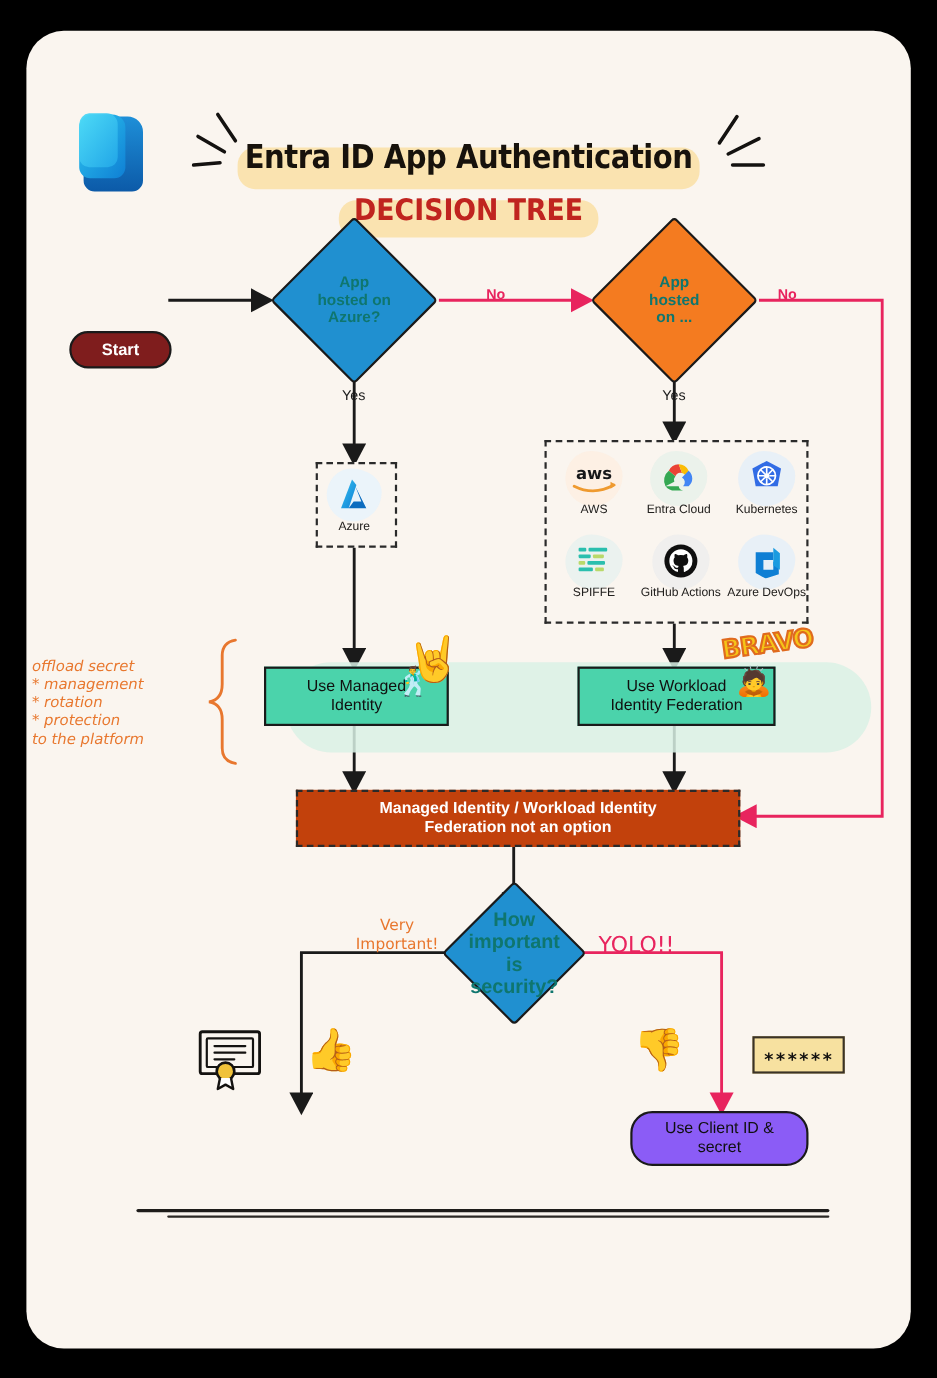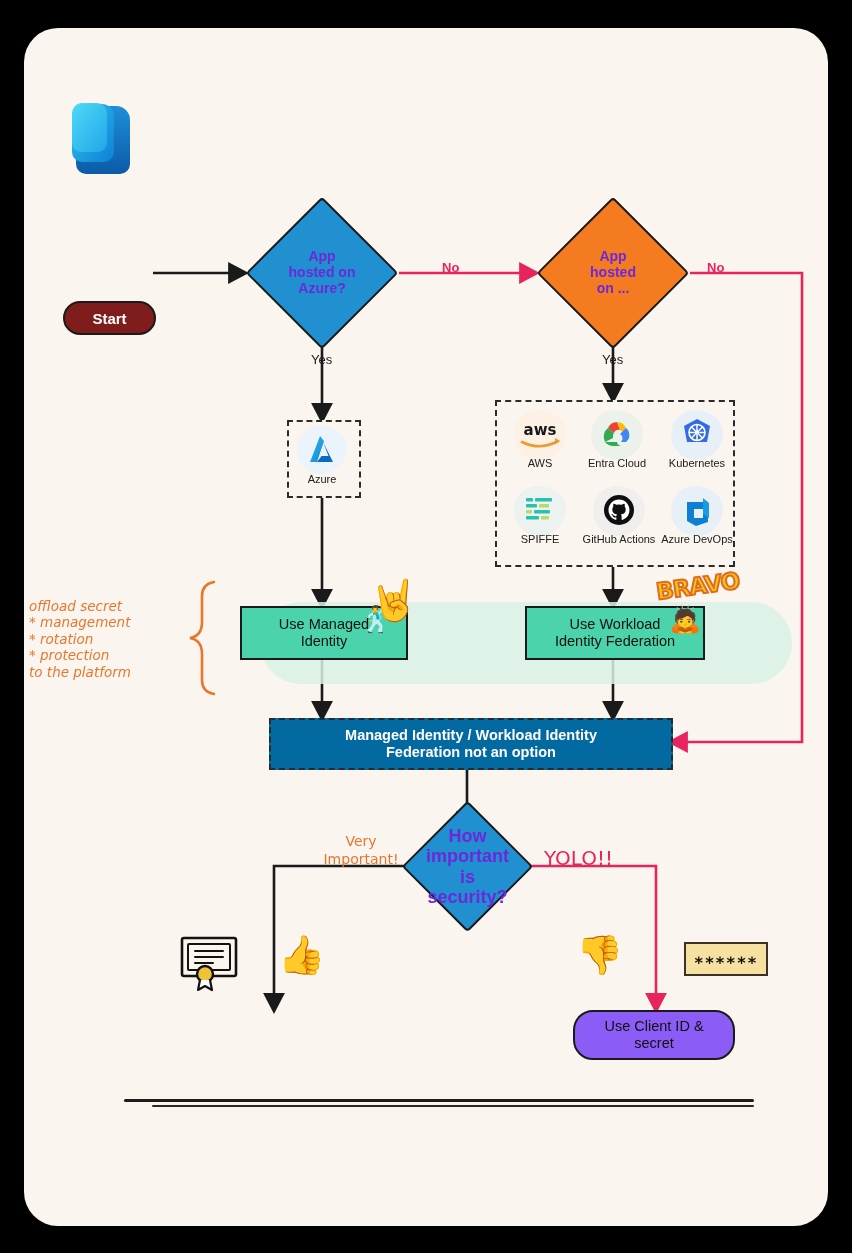--- a/index.html
+++ b/index.html
@@ -15,21 +15,21 @@
   .title-hl{position:absolute;background:#fae3b0;border-radius:16px;}
   #t1hl{left:32px;top:30px;width:420px;height:38px;}
   #t2hl{left:124px;top:78px;width:236px;height:34px;}
   #t1{position:absolute;left:0;top:22px;width:484px;text-align:center;font-family:"DejaVu Sans",sans-serif;font-weight:bold;font-size:30px;color:#17120c;letter-spacing:-.5px;transform:scaleX(.88);transform-origin:center;}
   #t2{position:absolute;left:0;top:72px;width:484px;text-align:center;font-family:"DejaVu Sans",sans-serif;font-weight:bold;font-size:27px;color:#c0241f;letter-spacing:0px;transform:scaleX(.9);transform-origin:center;}
 
   
   .pill{display:flex;align-items:center;justify-content:center;border-radius:22px;border:2.5px solid #1a1a1a;font-weight:bold;color:#fff;font-size:15px;}
   .diamond{display:flex;align-items:center;justify-content:center;}
   .diamond .dshape{position:absolute;inset:0;border:2.5px solid #1a1a1a;transform:rotate(45deg);border-radius:4px;}
-  .diamond .dtext{position:relative;z-index:2;text-align:center;color:#6d28d9;font-size:14px;font-weight:600;line-height:1.12;}
+  .diamond .dtext{position:relative;z-index:2;text-align:center;color:#0f766e;font-size:14px;font-weight:600;line-height:1.12;}
   .box{display:flex;align-items:center;justify-content:center;text-align:center;border:2.5px solid #1a1a1a;font-size:14.5px;line-height:1.2;color:#10100f;}
   .dashbox{border:2.5px dashed #2a2a2a;}
 
   .edgelbl{position:absolute;font-size:13px;color:#1a1a1a;}
   .edgelbl.pink{color:#e8245e;font-weight:600;}
 
   .iconcell{position:absolute;display:flex;flex-direction:column;align-items:center;justify-content:flex-start;}
   .iconcell .blob{position:absolute;left:50%;top:-2px;transform:translateX(-50%);width:52px;height:50px;border-radius:45% 55% 52% 48%/50% 45% 55% 50%;background:#e4eef6;opacity:.85;}
   .iconcell .gl{position:relative;z-index:2;height:44px;display:flex;align-items:center;justify-content:center;}
   .iconcell .cap{position:relative;z-index:2;margin-top:1px;font-size:11px;color:#22201e;white-space:nowrap;}
@@ -64,20 +64,41 @@
           <stop offset="0" stop-color="#4fdcf7"></stop>
               <stop offset="1" stop-color="#22a7e8"></stop>
         </linearGradient>
       </defs>
       <path d="M22 12 h30 a14 14 0 0 1 14 14 v44 a10 10 0 0 1 -10 10 h-34 a10 10 0 0 1 -10 -10 v-44 a14 14 0 0 1 10 -14 z" fill="url(#g2)"></path>
       <path d="M18 10 h20 a12 12 0 0 1 12 12 v36 a10 10 0 0 1 -10 10 h-22 a10 10 0 0 1 -10 -10 v-36 a12 12 0 0 1 10 -12 z" fill="url(#g1)"></path>
       <path d="M17 9 h16 a10 10 0 0 1 10 10 v30 a9 9 0 0 1 -9 9 h-17 a9 9 0 0 1 -9 -9 v-30 a10 10 0 0 1 9 -10 z" fill="url(#g3)" opacity=".95"></path>
     </svg>
   </div>
 
+  <div class="abs" id="titlewrap">
+
+    <svg class="abs" style="left:-14px;top:-6px;" width="90" height="70">
+      <g stroke="#141210" stroke-width="3.2" stroke-linecap="round">
+        <line x1="28" y1="6" x2="44" y2="30"></line>
+        <line x1="10" y1="26" x2="34" y2="40"></line>
+        <line x1="6" y1="52" x2="30" y2="50"></line>
+      </g>
+    </svg>
+    <svg class="abs" style="left:436px;top:-2px;" width="84" height="70">
+      <g stroke="#141210" stroke-width="3.2" stroke-linecap="round">
+        <line x1="50" y1="4" x2="34" y2="28"></line>
+        <line x1="70" y1="24" x2="42" y2="38"></line>
+        <line x1="74" y1="48" x2="46" y2="48"></line>
+      </g>
+    </svg>
+    <div class="title-hl" id="t1hl"></div>
+    <div class="title-hl" id="t2hl"></div>
+    <div id="t1" class="nosel">Entra ID App Authentication</div>
+    <div id="t2" class="nosel">DECISION TREE</div>
+  </div>
 
   <svg class="abs" style="left:0;top:0;" width="804" height="1198">
     <defs>
       <marker id="ahB" markerWidth="9" markerHeight="9" refX="6.5" refY="4.2" orient="auto">
         <path d="M0,0 L8,4.2 L0,8.4 z" fill="#1a1a1a"></path>
       </marker>
       <marker id="ahP" markerWidth="9" markerHeight="9" refX="6.5" refY="4.2" orient="auto">
         <path d="M0,0 L8,4.2 L0,8.4 z" fill="#e8245e"></path>
       </marker>
     </defs>
@@ -259,21 +280,21 @@
     <div class="noteline">offload secret</div>
     <div class="noteline">* management</div>
     <div class="noteline">* rotation</div>
     <div class="noteline">* protection</div>
     <div class="noteline">to the platform</div>
   </div>
   <svg class="abs" style="left:160px;top:552px;" width="34" height="120">
     <path d="M30 2 q-12 2 -12 14 v26 q0 14 -12 16 q12 2 12 16 v26 q0 12 12 14" fill="none" stroke="#e8772e" stroke-width="2.6" stroke-linecap="round"></path>
   </svg>
 
-  <div class="abs box dashbox" style="left:245px;top:690px;width:400px;height:48px;background:#0369a1;color:#fff;font-weight:600;">
+  <div class="abs box dashbox" style="left:245px;top:690px;width:400px;height:48px;background:#c2410c;color:#fff;font-weight:600;">
     <span>Managed Identity / Workload Identity<br>Federation not an option</span>
   </div>
 
   <div class="abs diamond" style="left:397px;top:792px;width:93px;height:93px;">
     <div class="dshape" style="background:#2090d0;"></div>
     <div class="dtext nosel" style="font-size:18px;">How<br>important<br>is<br>security?</div>
   </div>
 
   <div class="abs" style="left:285px;top:804px;width:104px;text-align:center;font-family:'DejaVu Sans',sans-serif;font-size:14px;line-height:1.3;color:#e8772e;">Very<br>Important!</div>
   <div class="abs" style="left:520px;top:818px;font-family:'DejaVu Sans',sans-serif;font-size:20px;color:#e8245e;">YOLO!!</div>

